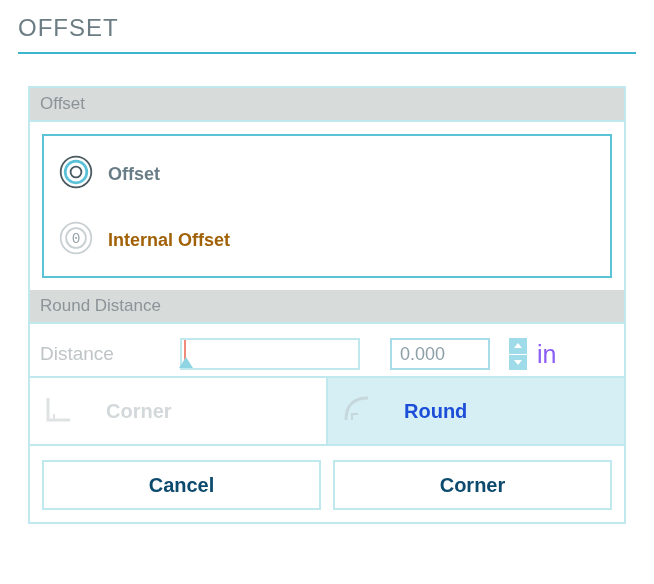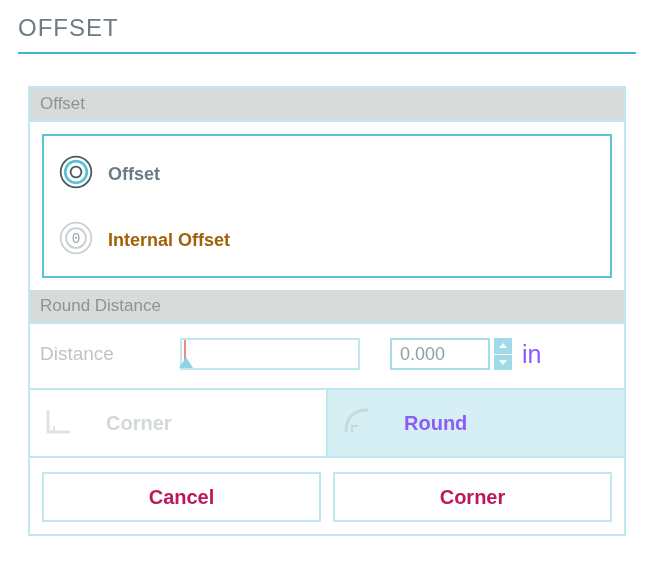--- a/index.html
+++ b/index.html
@@ -42,21 +42,21 @@
     cursor: pointer;
   }
   .type-item + .type-item { margin-top: 26px; }
   .type-label { font-size: 18px; font-weight: 700; }
   .selected .type-label { color: #697d86; }
   .type-item:not(.selected) .type-label { color: #a16207; }
 
   .dist-row {
     display: flex;
     align-items: center;
-    padding: 14px 10px 18px 10px;
+    padding: 14px 10px 6px 10px;
   }
   .dist-label {
     color: #bfc5c7;
     font-size: 19px;
     flex: 0 0 140px;
   }
   .slider-box {
     width: 180px;
     height: 32px;
     border: 2px solid #bfe8ef;
@@ -80,21 +80,21 @@
   }
   .value-box {
     width: 100px;
     height: 32px;
     border: 2px solid #a6dde8;
     display: flex;
     align-items: center;
     padding: 0 8px;
     color: #8d9ea6;
     font-size: 18px;
-    margin-right: 4px;
+    margin-right: 19px;
   }
   .stepper {
     display: flex;
     flex-direction: column;
     width: 18px;
     height: 32px;
     margin-right: 10px;
   }
   .stepper div {
     flex: 1;
@@ -128,38 +128,38 @@
     cursor: pointer;
   }
   .corner-btn.active { background: #d6eff4; }
   .corner-btn:not(.active) { background: #fff; }
   .corner-btn + .corner-btn { border-left: 2px solid #bfe8ef; }
   .corner-label {
     font-size: 20px;
     font-weight: 600;
     color: #d3d8da;
   }
-  .corner-btn.active .corner-label { color: #8b5cf6; }
+  .corner-btn.active .corner-label { color: #1d4ed8; }
   .corner-icon { width: 34px; height: 34px; }
 
   .actions-row {
     display: flex;
     padding: 14px 12px 12px 12px;
     gap: 12px;
   }
   .action-btn {
     flex: 1;
     height: 50px;
     border: 2px solid #bfe8ef;
     display: flex;
     align-items: center;
     justify-content: center;
     font-size: 20px;
     font-weight: 600;
-    color: #be185d;
+    color: #0c4a6e;
     cursor: pointer;
     background: #fff;
   }
 </style>
 </head>
 <body>
 
 <div class="page-title">OFFSET</div>
 
 <div class="panel">

